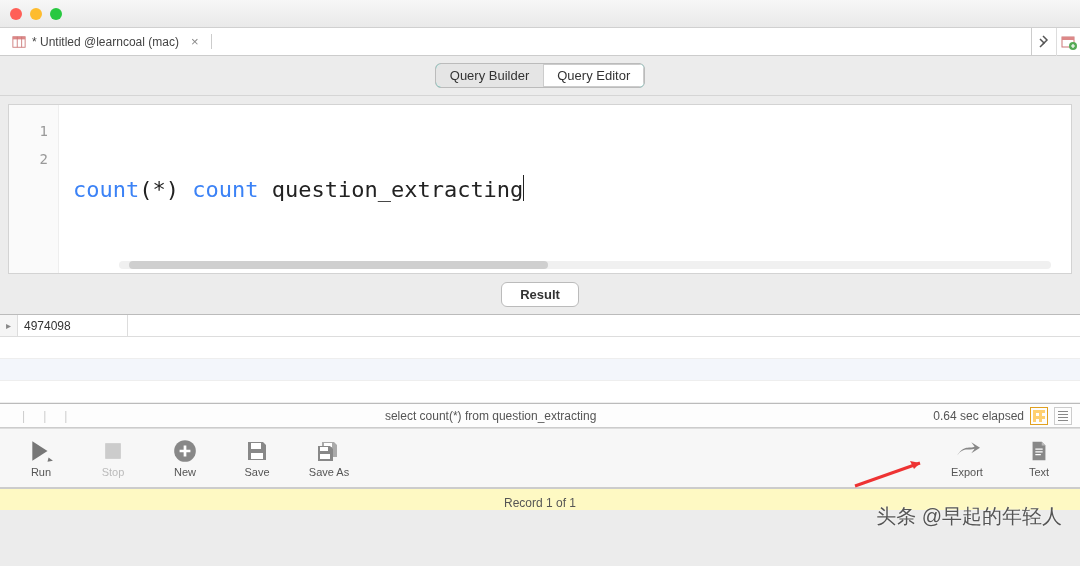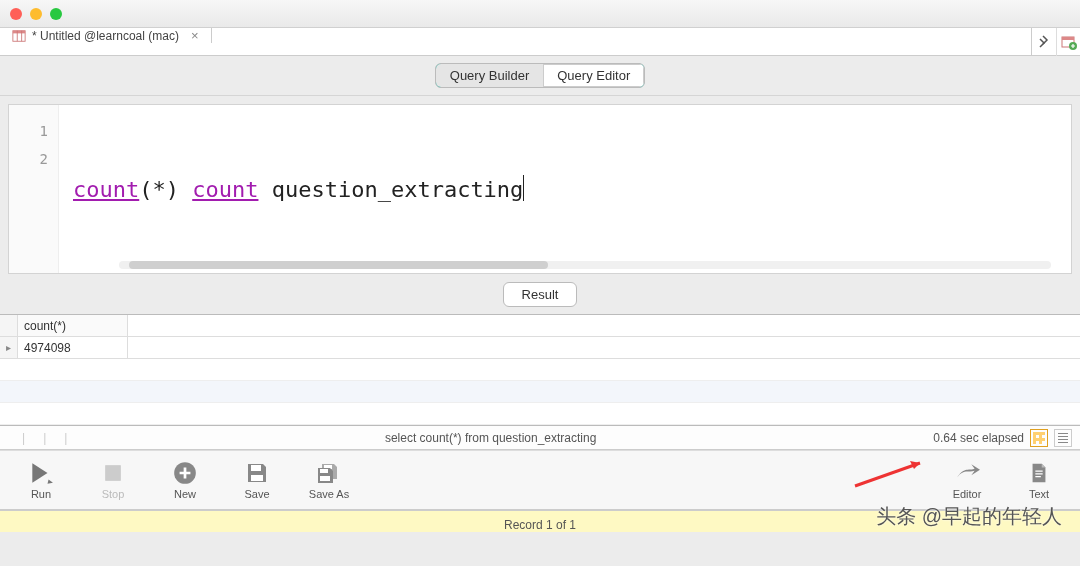--- a/index.html
+++ b/index.html
@@ -24,21 +24,21 @@
   }
   .traffic { display:flex; gap:8px; }
   .dot { width:12px; height:12px; border-radius:50%; }
   .red{background:#ff5f57;} .yellow{background:#febc2e;} .green{background:#28c840;}
 
   .tabrow {
     height: 28px;
     background: #ffffff;
     border-bottom: 1px solid #ccc;
     display:flex;
-    align-items:flex-start;
+    align-items:center;
   }
   .tab {
     display:flex; align-items:center; gap:6px;
     padding: 0 12px;
     border-right:1px solid #ccc;
     background:#fff;
     font-size:12px;
     color:#444;
   }
   .tab .closex { color:#888; font-size:13px; margin-left:6px; cursor:pointer;}
@@ -97,37 +97,38 @@
   .codearea {
     flex:1;
     padding:14px 14px;
     font-family:"SF Mono","Menlo","Consolas",monospace;
     font-size:22px;
     line-height:28px;
     white-space:pre;
     position:relative;
     overflow:hidden;
   }
-  .kw { color:#a21caf;text-decoration:underline; }
+  .kw { color:#3b82f6; }
   .plain { color:#222; }
   .cursor {
     display:inline-block; width:1px; height:26px; background:#222; vertical-align:-4px;
   }
   .hscroll {
     position:absolute; bottom:4px; left:60px; right:20px; height:8px;
     background:#f0f0f0; border-radius:4px;
   }
   .hscroll .thumb {
     position:absolute; left:10px; width:45%; top:0; bottom:0;
     background:#cfcfcf; border-radius:4px;
   }
 
   .resultrow {
     height:40px; display:flex; align-items:center; justify-content:center;
     background:#ececec;
+    font-weight:bold;
   }
   .resultbtn {
     border:1px solid #bbb; border-radius:6px; background:#fff;
     padding:4px 18px; font-size:13px;
   }
 
   .grid {
     border-top:1px solid #bbb;
     border-bottom:1px solid #bbb;
     background:#fff;
@@ -262,25 +263,20 @@
       <div class="hscroll"><div class="thumb"></div></div>
     </div>
   </div>
 </div>
 
 <div class="resultrow">
   <div class="resultbtn">Result</div>
 </div>
 
 <div class="grid">
-  <div class="head">
-    <div class="rowmark"></div>
-    <div class="cellc">count(*)</div>
-    <div class="rest"></div>
-  </div>
   <div class="row">
     <div class="rowmark">▸</div>
     <div class="cellc">4974098</div>
     <div class="rest"></div>
   </div>
   <div class="empty"></div>
   <div class="empty alt"></div>
   <div class="empty"></div>
 </div>
 
@@ -355,21 +351,21 @@
     </div>
     <span>Save As</span>
   </div>
   <div class="spacer"></div>
   <div class="tbtn">
     <div class="ic">
       <svg viewBox="0 0 24 24" width="26" height="26">
           <path d="M3 16c6-10 12-6 16-8l-3-4 8 5-8 5 3-4c-6 2-10-2-16 6z" fill="#888"></path>
         </svg>
     </div>
-    <span>Editor</span>
+    <span>Export</span>
   </div>
   <div class="tbtn">
     <div class="ic">
       <svg viewBox="0 0 24 24" width="22" height="24">
           <path d="M5 2h10l4 4v16H5z" fill="#888"></path>
           <path d="M15 2v4h4" fill="#bbb"></path>
           <path d="M8 10h8M8 13h8M8 16h6" stroke="#fff" stroke-width="1.5"></path>
         </svg>
     </div>
     <span>Text</span>

